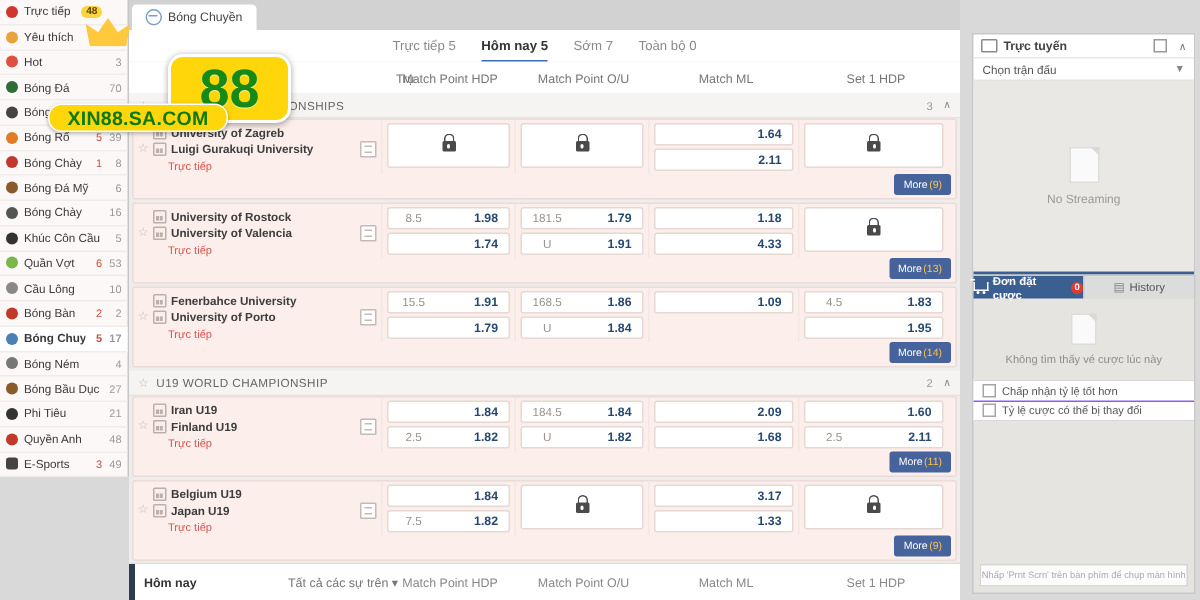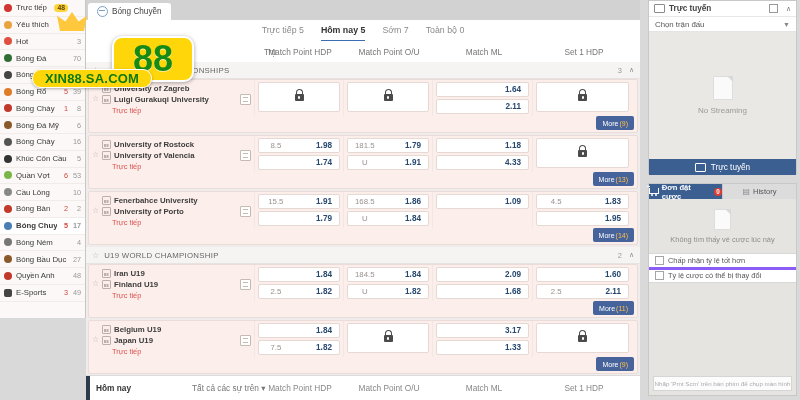--- a/index.html
+++ b/index.html
@@ -64,21 +64,21 @@
   .morebtn .mcount{color:#ffc04d;margin-left:1px;}
 
   .mfooter{position:absolute;left:0;bottom:0;right:0;height:24px;background:#fff;border-top:1px solid #dcdcdc;}
   .faccent{position:absolute;left:0;top:0;width:4px;height:100%;background:#2e3a4d;}
   .fleft{position:absolute;left:10px;top:7px;font-size:8.3px;color:#333;font-weight:bold;}
   .ffilter{position:absolute;left:106px;top:7px;font-size:8.3px;color:#777;cursor:pointer;}
   .fcol{position:absolute;top:7px;transform:translateX(-50%);font-size:8.3px;color:#888;white-space:nowrap;}
 
   
   .card{position:absolute;left:648px;width:149px;background:#fff;border:1px solid #c8c8c8;box-sizing:border-box;}
-  .card1{top:0;height:174px;}
+  .card1{top:22px;height:174px;}
   .shead{height:15px;display:flex;align-items:center;gap:4px;padding:0 5px;border-bottom:1px solid #e8e8e8;}
   .mon{width:9px;height:7px;border:1px solid #8a8a8a;border-radius:1px;}
   .stitle{flex:1;font-size:8.2px;font-weight:bold;color:#444;}
   .popout{width:7px;height:7px;border:1px solid #999;margin-right:4px;cursor:pointer;}
   .chev{color:#777;font-size:7px;cursor:pointer;}
   .sselect{height:14px;display:flex;align-items:center;padding:0 6px;border-bottom:1px solid #e4e4e4;font-size:7.8px;color:#555;cursor:pointer;}
   .sselect .caret{margin-left:auto;color:#888;font-size:7px;}
   .sarea{height:127px;background:#eae8e4;display:flex;flex-direction:column;align-items:center;justify-content:center;}
   .paper{width:18px;height:22px;background:#fafafa;border:1px solid #ddd;border-radius:1px;position:relative;margin-bottom:6px;}
   .paper:after{content:"";position:absolute;right:-1px;top:-1px;border-style:solid;border-width:0 6px 6px 0;border-color:transparent #d9d9d9 transparent transparent;}
@@ -93,21 +93,21 @@
   .btab.inactive{background:#dcdcdc;color:#555;border-left:1px solid #c8c8c8;}
   .cart{width:8px;height:5px;border:1px solid #fff;border-top:none;position:relative;margin-top:-2px;}
   .cart:before{content:"";position:absolute;top:-2px;left:-3px;width:3px;height:1px;background:#fff;}
   .cart:after{content:"";position:absolute;bottom:-3px;left:1px;width:2px;height:2px;background:#fff;border-radius:50%;box-shadow:4px 0 0 #fff;}
   .bbadge{background:#e03c31;color:#fff;border-radius:50%;width:8px;height:8px;line-height:8px;text-align:center;font-size:6.3px;}
   .hicon{color:#888;font-size:8px;}
   .bempty{padding-top:10px;text-align:center;}
   .bempty .paper{width:15px;height:19px;margin:0 auto 5px;}
   .bemptytext{font-size:7.4px;color:#8d8d8d;}
   .bopts{background:#fff;margin-top:9px;border-top:1px solid #d8d8d8;border-bottom:1px solid #d8d8d8;}
-  .bopt{height:12.5px;display:flex;align-items:center;gap:4px;padding:0 6px;border-bottom:3px solid #8b5cf6;cursor:pointer;}
+  .bopt{height:12.5px;display:flex;align-items:center;gap:4px;padding:0 6px;border-bottom:1px solid #8b5cf6;cursor:pointer;}
   .bopt:last-child{border-bottom:none;}
   .cbox{width:7px;height:7px;border:1px solid #a5a5a5;background:#fff;flex:none;}
   .bopttext{font-size:7.4px;color:#555;white-space:nowrap;}
   .hintbox{position:absolute;left:4px;right:4px;bottom:4px;height:13px;background:#fcfcfc;border:1px solid #d5d5d5;color:#ababab;font-size:6.2px;line-height:13px;text-align:center;white-space:nowrap;overflow:hidden;}
 
   
   .wm{position:absolute;z-index:60;pointer-events:none;}
   .wm-xin{left:10px;top:18px;font-size:54px;font-weight:900;font-style:italic;letter-spacing:-3px;color:#26262b;
     text-shadow:-2px 0 #fff,2px 0 #fff,0 -2px #fff,0 2px #fff,-1.5px -1.5px #fff,1.5px 1.5px #fff,-1.5px 1.5px #fff,1.5px -1.5px #fff, 3px 3px 3px rgba(0,0,0,.35);}
   .wm-88{left:112px;top:36px;width:78px;height:42px;background:#ffd60a;border:2px solid #fff;border-radius:10px;display:flex;align-items:center;justify-content:center;
@@ -202,20 +202,25 @@
         <span class="sicon" style="background: rgb(119, 119, 119);"></span>
         <span class="slabel">Bóng Ném</span>
         <span class="sc2">4</span>
       </div>
       <div class="srow">
         <span class="sicon" style="background: rgb(139, 90, 43);"></span>
         <span class="slabel">Bóng Bầu Dục</span>
         <span class="sc2">27</span>
       </div>
       <div class="srow">
+        <span class="sicon" style="background: rgb(51, 51, 51);"></span>
+        <span class="slabel">Phi Tiêu</span>
+        <span class="sc2">21</span>
+      </div>
+      <div class="srow">
         <span class="sicon" style="background: rgb(192, 57, 43);"></span>
         <span class="slabel">Quyền Anh</span>
         <span class="sc2">48</span>
       </div>
       <div class="srow">
         <span class="sicon square" style="background: rgb(68, 68, 68);"></span>
         <span class="slabel">E-Sports</span>
         <span class="sc1">3</span>
         <span class="sc2">49</span>
       </div>

